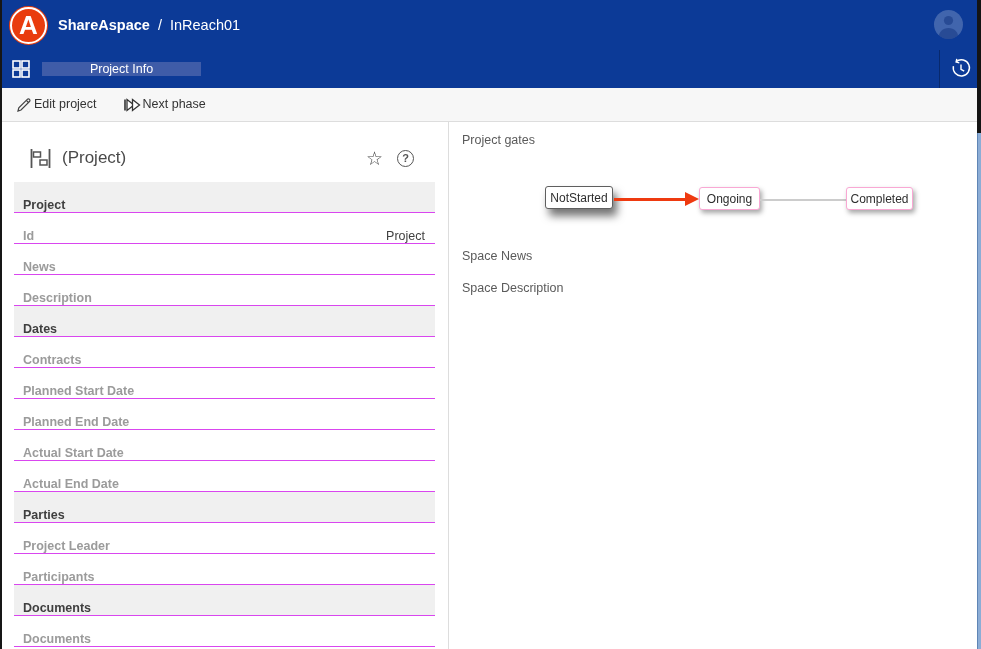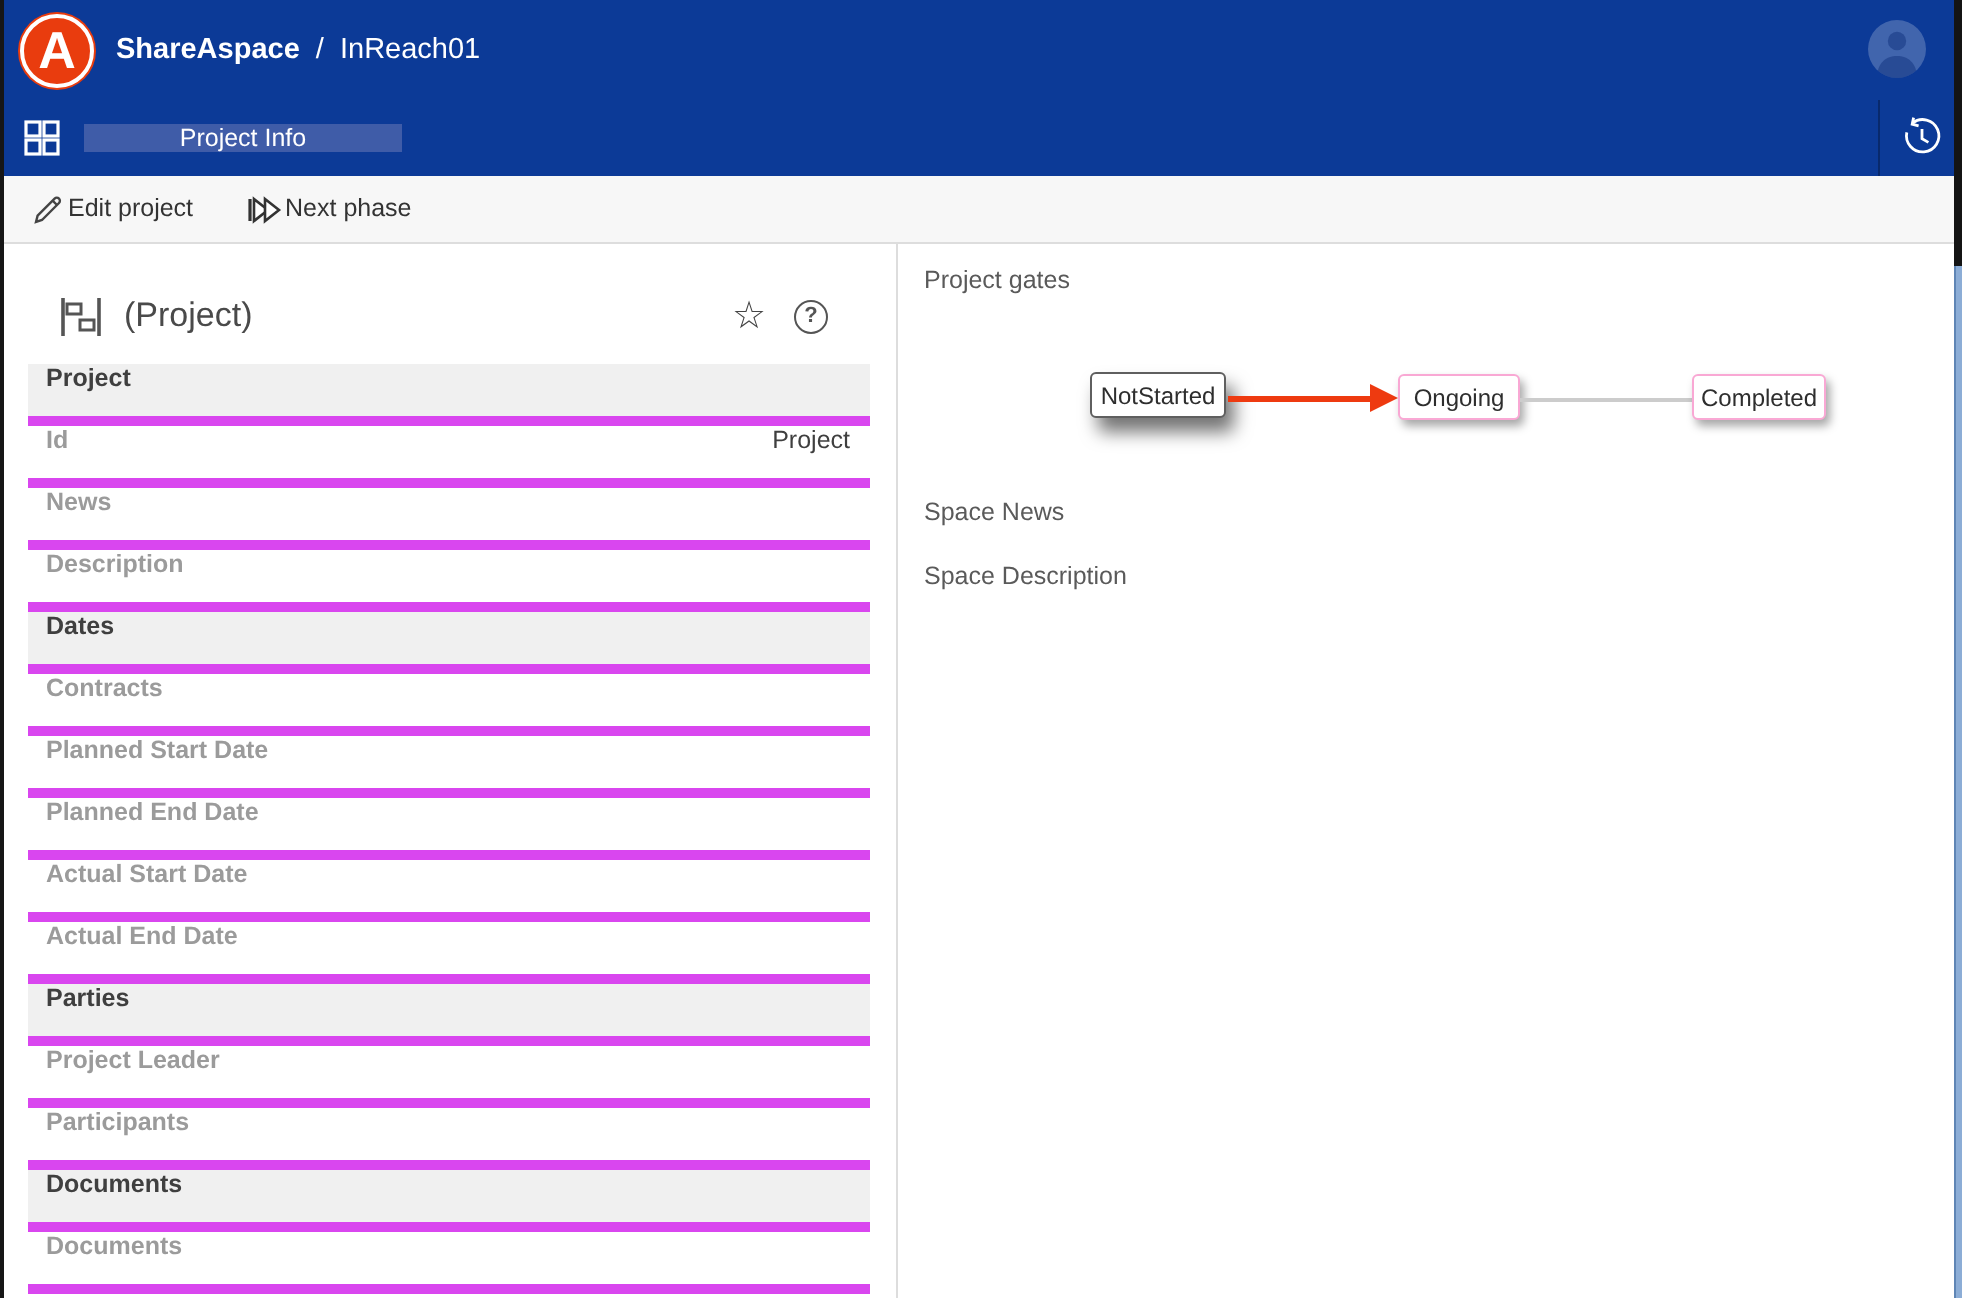--- a/index.html
+++ b/index.html
@@ -84,22 +84,22 @@
   .panel-title { font-size: 17px; color: #4a4a4a; margin-left: 11px; flex: 0 0 auto; }
   .panel-header .spacer { flex: 1; }
   .star-btn { font-size: 19px; color: #444444; cursor: pointer; line-height: 1; }
   .help-btn {
     width: 17px; height: 17px; border: 1.4px solid #555555; border-radius: 50%;
     color: #555555; font-size: 11px; display: flex; align-items: center;
     justify-content: center; margin-left: 14px; cursor: pointer; font-weight: bold;
   }
   .field-list { margin: 8px 13px 0 14px; }
   .row {
-    height: 31px; display: flex; align-items: flex-start;
-    border-bottom: 5px solid #d946ef; padding: 0 10px 0 9px;
+    height: 31px; display: flex; align-items: flex-end;
+    border-bottom: 1px solid #d946ef; padding: 0 10px 0 9px;
     font-size: 12.5px; font-weight: bold; cursor: pointer;
   }
   .row.section { background: #f0f0f0; color: #3f3f3f; }
   .row.item { background: #ffffff; color: #9b9b9b; }
   .row .value {
     margin-left: auto; color: #3f3f3f; font-weight: normal; font-size: 12.5px;
   }
 
   .right-panel { flex: 1; position: relative; background: #ffffff; }
   .rp-label { position: absolute; left: 13px; color: #5a5a5a; font-size: 12.5px; }

